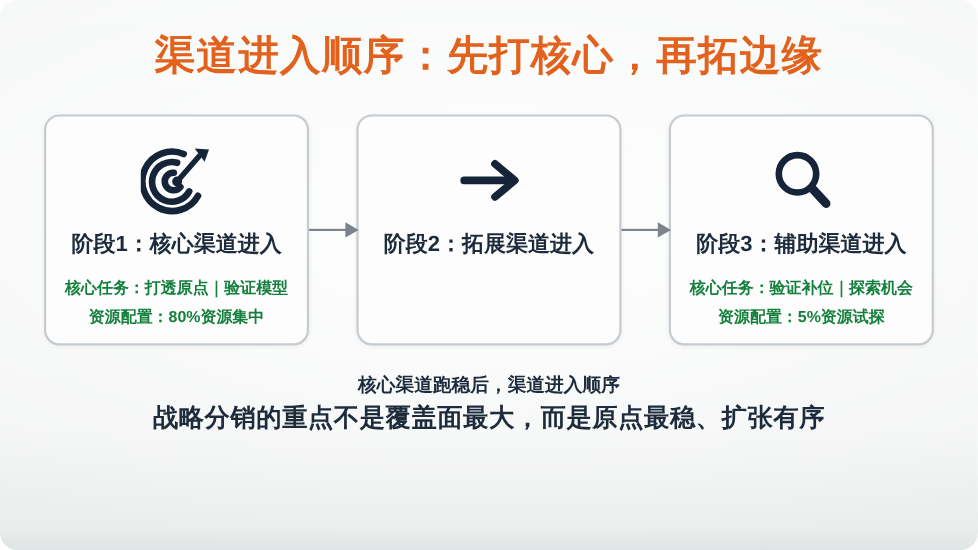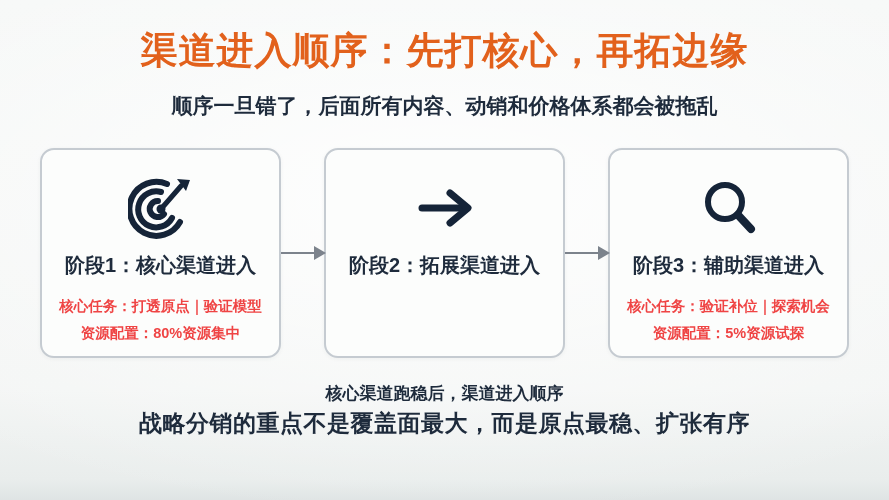--- a/index.html
+++ b/index.html
@@ -8,20 +8,21 @@
     font-family:"Liberation Sans","DejaVu Sans",sans-serif;
     overflow:hidden;
   }
   .slide {
     position:relative;
     width:889px; height:500px;
     background:
       radial-gradient(120% 90% at 50% 40%, rgba(255,255,255,0.9) 0%, rgba(255,255,255,0) 70%),
       linear-gradient(180deg,#f6f8f7 0%, #f3f5f4 78%, #e9edec 96%, #dfe4e4 100%);
     color:#1e2b3c;
+    border-radius:16px;
   }
   .title {
     text-align:center;
     padding-top:26px;
     font-size:37px;
     font-weight:800;
     letter-spacing:1px;
     color:#e2611c;
   }
   .subtitle {
@@ -60,21 +61,21 @@
     margin-top:8px;
     font-size:20px;
     font-weight:800;
     color:#1e2b3c;
     white-space:nowrap;
   }
   .stage-detail {
     margin-top:14px;
     font-size:14.5px;
     font-weight:700;
-    color:#ef4444;
+    color:#15803d;
     line-height:1.85;
     text-align:center;
     white-space:nowrap;
   }
   .connector {
     width:43px;
     position:relative;
     align-self:center;
   }
   .connector .line {
@@ -109,21 +110,20 @@
     letter-spacing:0.5px;
   }
 </style>
 </head>
 <body>
 
 <div class="slide">
 
   <div class="title">渠道进入顺序：先打核心，再拓边缘</div>
 
-  <div class="subtitle">顺序一旦错了，后面所有内容、动销和价格体系都会被拖乱</div>
 
   <div class="cards-row">
 
     <div class="stage-card">
       <div class="card-icon">
         <svg width="66" height="66" viewBox="0 0 66 66" fill="none" aria-hidden="true">
           <path d="M36 39 A8 8 0 1 1 30 26" stroke="#152438" stroke-width="6" stroke-linecap="round"></path>
           <path d="M44 43 A18 18 0 1 1 33 17" stroke="#152438" stroke-width="6" stroke-linecap="round"></path>
           <path d="M52 47 A27 27 0 1 1 39 9" stroke="#152438" stroke-width="6" stroke-linecap="round"></path>
           <circle cx="33" cy="34" r="4.5" fill="#152438"></circle>

